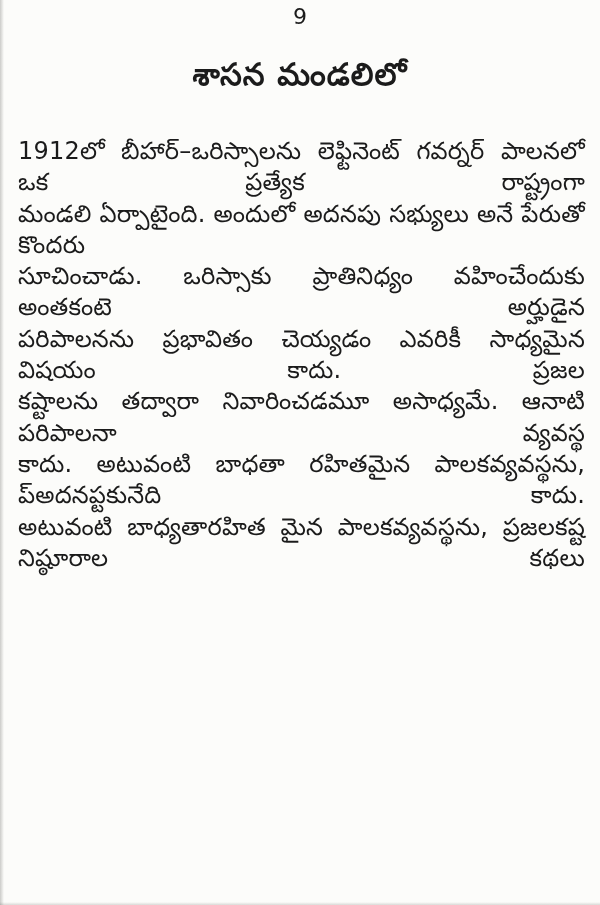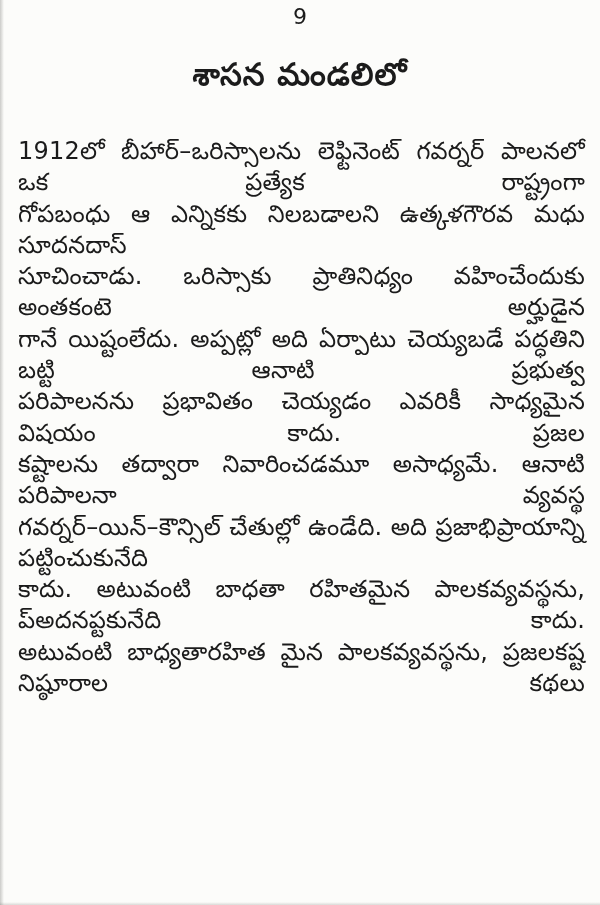--- a/index.html
+++ b/index.html
@@ -76,25 +76,23 @@
 <div class="page">
 
   <div class="page-number">9</div>
 
   <div class="chapter-heading">శాసన మండలిలో</div>
 
   <div class="body-text">
 
     <div class="para">
       <div class="line">1912లో బీహార్–ఒరిస్సాలను లెఫ్టినెంట్ గవర్నర్ పాలనలో ఒక ప్రత్యేక రాష్ట్రంగా</div>
-      <div class="line">గోపబంధు ఆ ఎన్నికకు నిలబడాలని ఉత్కళగౌరవ మధు సూదనదాస్</div>
+      <div class="line">మండలి ఏర్పాటైంది. అందులో అదనపు సభ్యులు అనే పేరుతో కొందరు</div>
       <div class="line">సూచించాడు. ఒరిస్సాకు ప్రాతినిధ్యం వహించేందుకు అంతకంటె అర్హుడైన</div>
-      <div class="line">గానే యిష్టంలేదు. అప్పట్లో అది ఏర్పాటు చెయ్యబడే పద్ధతిని బట్టి ఆనాటి ప్రభుత్వ</div>
       <div class="line">పరిపాలనను ప్రభావితం చెయ్యడం ఎవరికీ సాధ్యమైన విషయం కాదు. ప్రజల</div>
       <div class="line">కష్టాలను తద్వారా నివారించడమూ అసాధ్యమే. ఆనాటి పరిపాలనా వ్యవస్థ</div>
-      <div class="line">గవర్నర్–యిన్–కౌన్సిల్ చేతుల్లో ఉండేది. అది ప్రజాభిప్రాయాన్ని పట్టించుకునేది</div>
       <div class="line">కాదు. అటువంటి బాధతా రహితమైన పాలకవ్యవస్థను, ప్అదనప్టకునేది కాదు.</div>
       <div class="line">అటువంటి బాధ్యతారహిత మైన పాలకవ్యవస్థను, ప్రజలకష్ట నిష్ఠూరాల కథలు</div>
 
     </div>
 
   </div>
 </div>
 
 </body></html>

